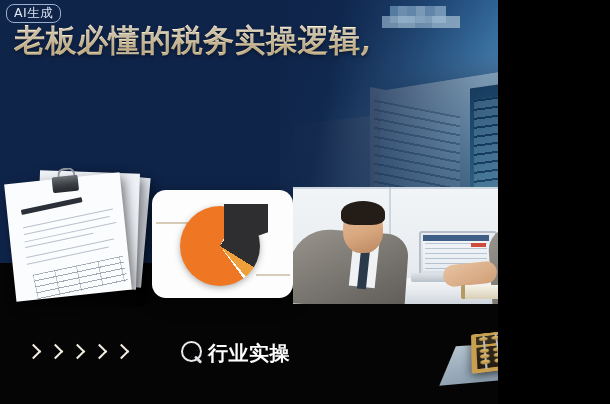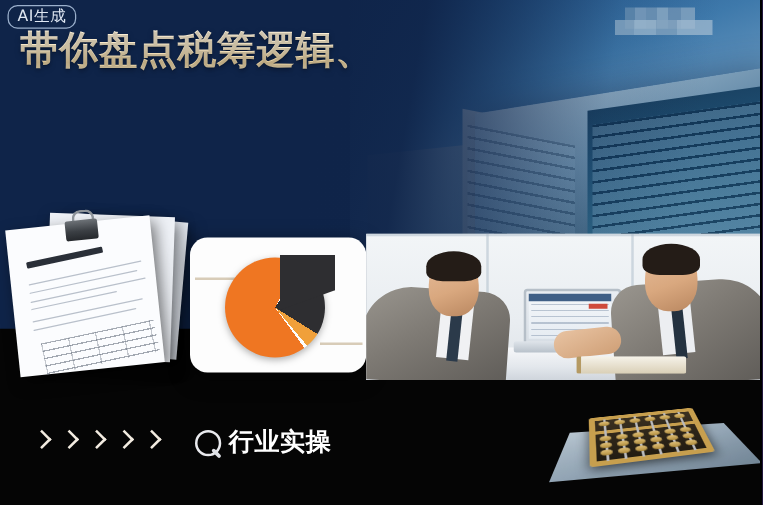--- a/index.html
+++ b/index.html
@@ -1,20 +1,20 @@
 <!DOCTYPE html>
 <html><head>
 <meta charset="utf-8">
 <style>
   html,body{margin:0;padding:0;background:#000;}
   body{font-family:"DejaVu Sans","Liberation Sans",sans-serif;}
 
   #poster{
-    position:relative;width:608px;height:404px;overflow:hidden;
-    background:#8b5cf6;
+    position:relative;width:498px;height:404px;overflow:hidden;
+    background:#a21caf;
   }
 
   
   .hero{
     position:absolute;left:0;top:0;width:610px;height:268px;
     background:
       linear-gradient(110deg,#10264c 0%,#10264c 44%,rgba(16,38,76,0.92) 56%,rgba(16,38,76,0.35) 70%,rgba(16,38,76,0.05) 84%),
       linear-gradient(180deg,#2f5a86 0%,#4a7ca8 22%,#7ea7c8 46%,#b9cfdf 66%,#dfe8ef 100%);
     overflow:hidden;
   }
@@ -212,21 +212,21 @@
   .ab-rod{position:absolute;top:4px;bottom:4px;width:2px;background:#b9b9bb;}
   .ab-bead{position:absolute;width:9px;height:6px;border-radius:50%;
     background:linear-gradient(180deg,#e0c079 0%,#b08c3c 100%);}
 
   
   .chevrons{position:absolute;left:28px;top:346px;z-index:14;display:flex;gap:11px;}
   .chev{
     width:9px;height:9px;border-top:2.6px solid #f3ece1;border-right:2.6px solid #f3ece1;
     transform:rotate(45deg);
   }
-  .search-group{position:absolute;left:155px;top:340px;z-index:14;display:flex;align-items:flex-end;gap:4px;}
+  .search-group{position:absolute;left:180px;top:340px;z-index:14;display:flex;align-items:flex-start;gap:4px;}
   .mag{position:relative;width:24px;height:24px;}
   .mag-ring{position:absolute;left:1px;top:1px;width:17px;height:17px;border:2.6px solid #e9eaee;border-radius:50%;}
   .mag-handle{position:absolute;left:15px;top:15px;width:9px;height:2.8px;background:#dfe1e6;transform:rotate(45deg);transform-origin:left center;border-radius:2px;}
   .search-text{
     font-family:"DejaVu Sans","Liberation Sans",sans-serif;
     font-weight:700;font-size:20px;color:#ffffff;letter-spacing:.5px;white-space:nowrap;
   }
 </style>
 </head>
 <body>
@@ -245,21 +245,21 @@
 
     <div class="hero-tint"></div>
   </div>
 
   <div class="ai-badge">AI生成</div>
 
   <div class="watermark"></div>
   <div class="watermark2"></div>
 
   <div class="headline">
-    <div class="hl-line hl2">带你盘点税筹逻辑、</div>
+    <div class="hl-line hl1">老板必懂的税务实操逻辑,</div>
   </div>
 
   <div class="lower"></div>
 
   <div class="docs">
     <div class="paper paper-back2"></div>
     <div class="paper paper-back1"></div>
     <div class="paper paper-front">
       <div class="doc-title"></div>
       <div class="doc-rule" style="left:14px;top:40px;width:92px;"></div>

